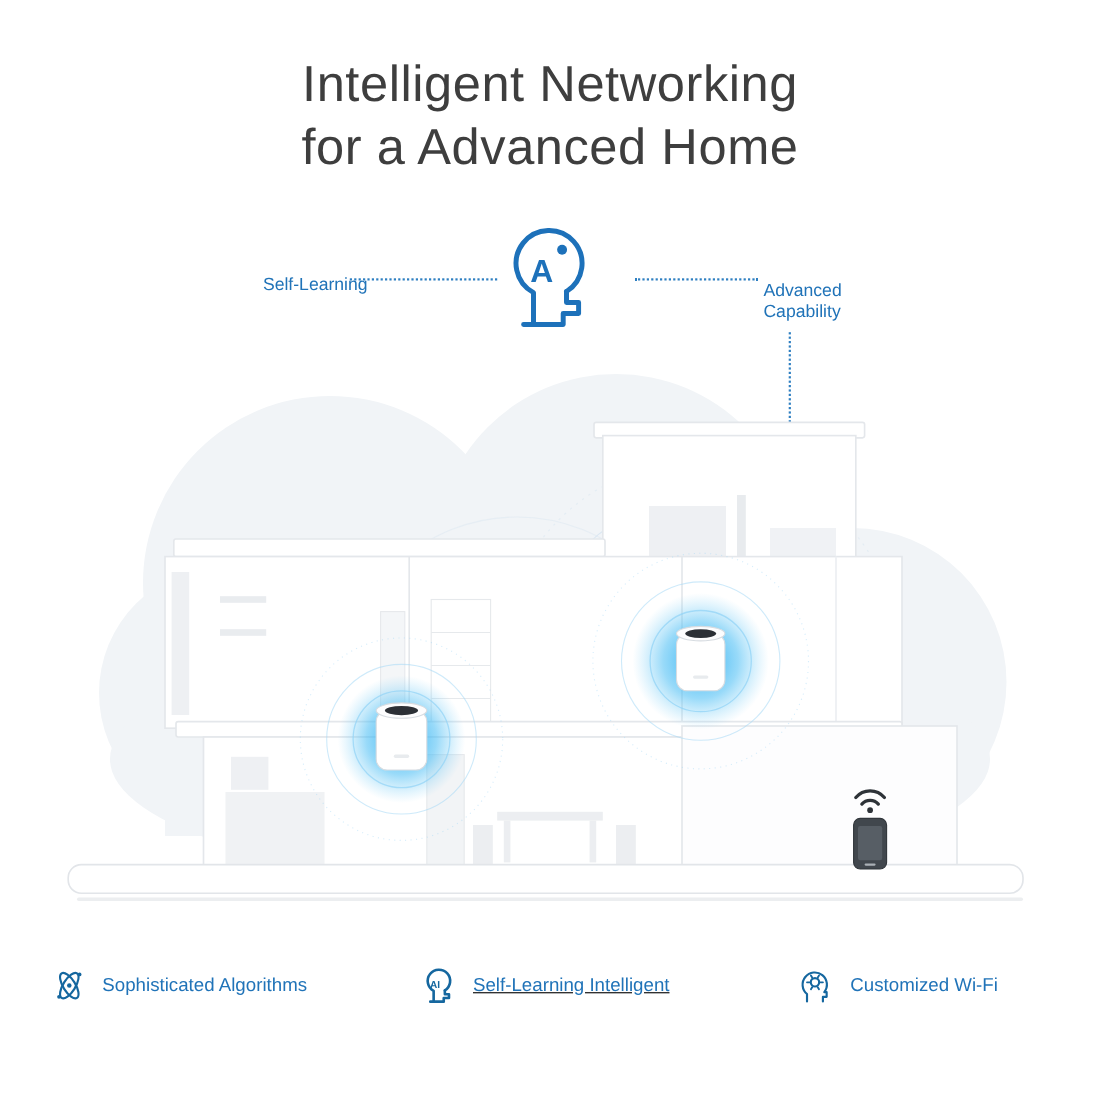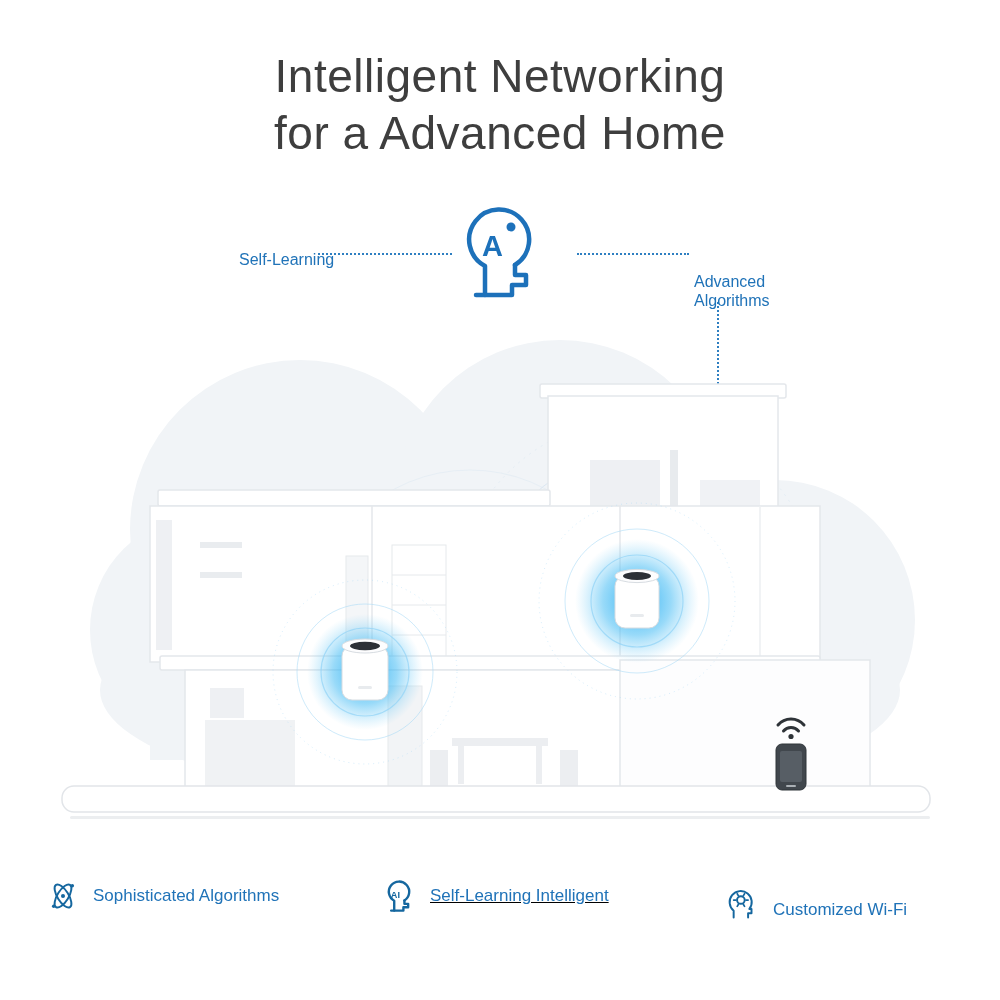--- a/index.html
+++ b/index.html
@@ -7,59 +7,59 @@
     position:relative;width:1000px;height:1000px;background:#ffffff;
     overflow:hidden;font-family:"Liberation Sans", sans-serif;
   }
   
   .title{position:absolute;top:48px;left:0;width:1000px;text-align:center;color:#3e3e3e;}
   .title .line{font-size:46px;line-height:57px;font-weight:400;letter-spacing:0.5px;}
 
   
   .callout{position:absolute;color:#2073b8;font-size:16px;line-height:19px;}
   .callout-left{left:239px;top:250px;}
-  .callout-right{left:694px;top:272px;}
+  .callout-right{left:694px;top:255px;}
   .dotted-h{position:absolute;border-top:2px dotted #2e7fc1;height:0;}
   .dh-left{left:318px;top:253px;width:134px;}
   .dh-right{left:577px;top:253px;width:112px;}
   .dotted-v{position:absolute;border-left:2px dotted #2e7fc1;width:0;}
   .dv-right{left:717px;top:302px;height:286px;}
 
   
   .ai-big{position:absolute;left:452px;top:202px;width:100px;height:100px;}
 
   
   .house{position:absolute;left:0;top:330px;width:1000px;height:520px;}
 
   
   .feature{position:absolute;top:872px;display:flex;align-items:center;gap:13px;height:48px;}
   .f1{left:46px;}
   .f2{left:383px;text-decoration:underline;}
-  .f3{left:726px;align-items:flex-end;}
+  .f3{left:726px;}
   .feature .ficon{width:34px;height:34px;flex:0 0 auto;}
   .feature .flabel{font-size:17px;color:#2073b8;white-space:nowrap;}
 </style>
 </head>
 <body>
 
 <div class="stage">
 
   <div class="title">
     <div class="line">Intelligent Networking</div>
     <div class="line">for a Advanced Home</div>
   </div>
 
   <div class="dotted-h dh-left"></div>
   <div class="dotted-h dh-right"></div>
   <div class="dotted-v dv-right"></div>
 
   <div class="callout callout-left">Self-Learning</div>
   <div class="callout callout-right">
     <div>Advanced</div>
-    <div>Algorithms</div>
+    <div>Capability</div>
   </div>
 
   <svg class="ai-big" viewBox="0 0 100 100" aria-hidden="true">
     <g fill="none" stroke="#1d71ba" stroke-width="4.5" stroke-linecap="round" stroke-linejoin="round">
       <path d="M33,93 L33,64 A30 30 0 1 1 63,63"></path>
       <path d="M63,63 L63,73 L74,73 L74,83 L60,83 L60,93 L24,93"></path>
     </g>
     <circle cx="59" cy="25" r="4.5" fill="#1d71ba"></circle>
     <text x="30" y="54" font-size="29" font-weight="700" fill="#1d71ba">A</text>
   </svg>

